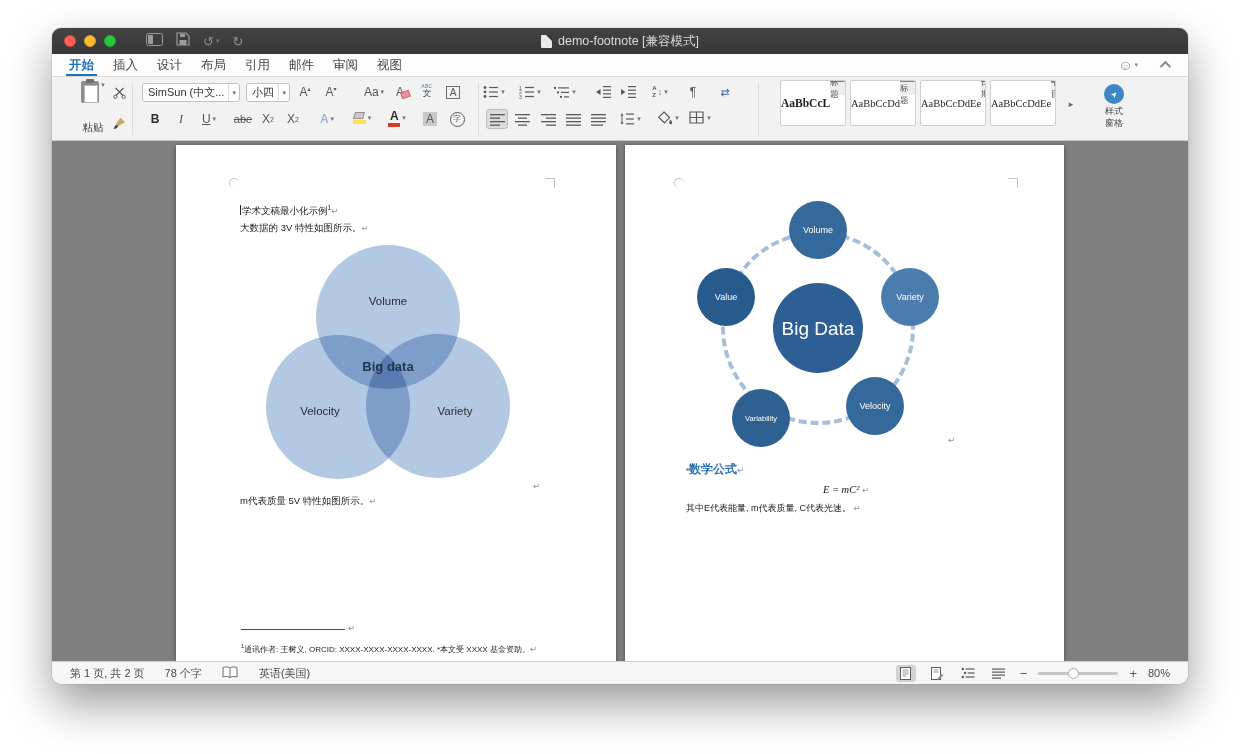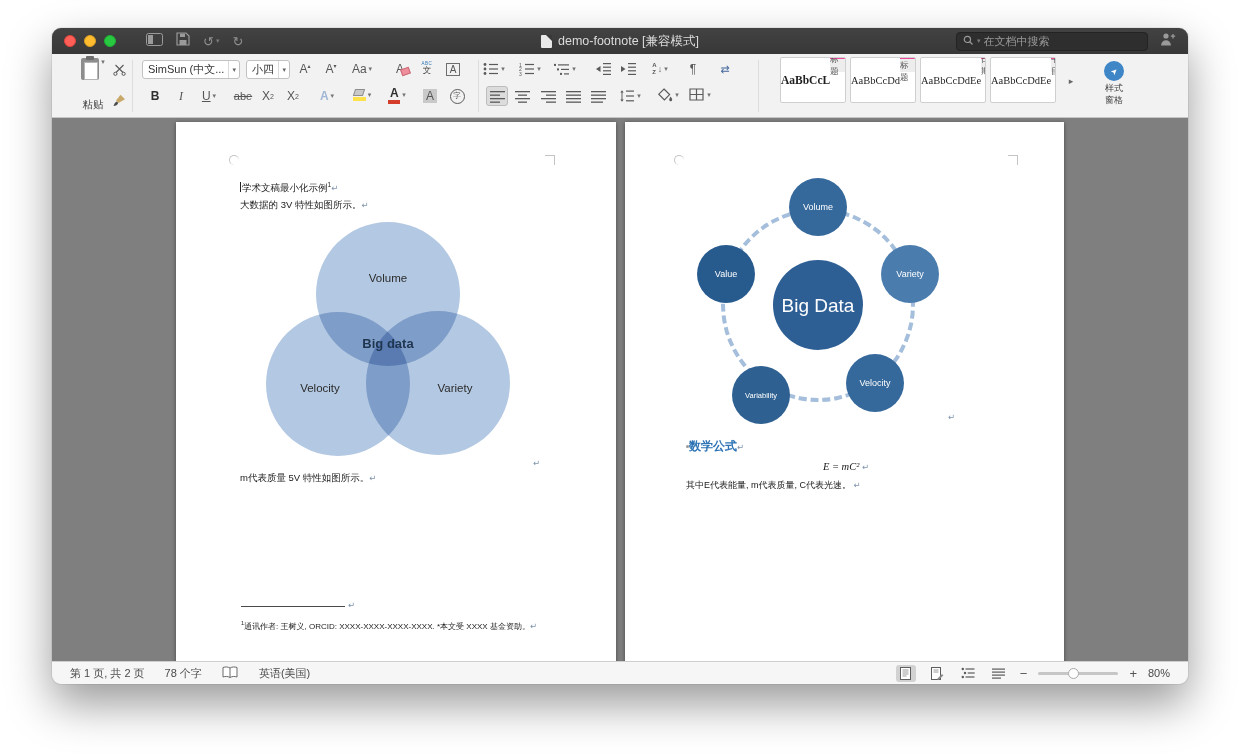--- a/index.html
+++ b/index.html
@@ -183,41 +183,39 @@
       <span style="display:flex;align-items:center;gap:2px">
         <span class="tb-glyph">↺</span>
         <span class="tb-caret">▾</span>
       </span>
       <span class="tb-glyph">↻</span>
     </div>
     <div class="tb-title">
       <span class="doc-ic"></span>
       <span>demo-footnote [兼容模式]</span>
     </div>
-    <div class="tb-right">
-      <div class="searchbox">
-        <span>
-          <svg width="11" height="11" viewBox="0 0 12 12">
-              <circle cx="4.8" cy="4.8" r="3.4" fill="none" stroke="#9a9a9a" stroke-width="1.3"></circle>
-              <path d="M7.4 7.4l3 3" stroke="#9a9a9a" stroke-width="1.3"></path>
-            </svg>
-        </span>
-        <span class="tb-caret">▾</span>
-        <input type="text" placeholder="在文档中搜索" style="">
-      </div>
-      <span>
-        <svg width="16" height="14" viewBox="0 0 16 14">
-            <circle cx="6" cy="4" r="2.6" fill="#9a9a9a"></circle>
-            <path d="M1 13.5c.5-3.6 2.5-5.2 5-5.2s4.5 1.6 5 5.2z" fill="#9a9a9a"></path>
-            <path d="M13 2v4.4M10.8 4.2h4.4" stroke="#9a9a9a" stroke-width="1.3" fill="none"></path>
-          </svg>
-      </span>
-    </div>
   </div>
 
+  <div class="tabbar">
+    <span class="tab active">开始</span>
+    <span class="tab">插入</span>
+    <span class="tab">设计</span>
+    <span class="tab">布局</span>
+    <span class="tab">引用</span>
+    <span class="tab">邮件</span>
+    <span class="tab">审阅</span>
+    <span class="tab">视图</span>
+    <span class="tab-right">
+      <span style="display:flex;align-items:center;gap:2px">
+        <span class="smiley"></span>
+        <span class="tb-caret" style="color:#8a8a8a">▾</span>
+      </span>
+      <span class="chev"></span>
+    </span>
+  </div>
 
   <div class="ribbon">
 
     <div class="paste">
       <div style="display:flex;align-items:flex-start;gap:2px">
         <span class="clip-icon"></span>
         <span class="tb-caret" style="color:#737373">▾</span>
       </div>
       <div class="paste-label">粘贴</div>
     </div>
@@ -243,21 +241,21 @@
     <div class="combo" style="left:194px;top:6px;width:44px">
       <span>小四</span>
       <span class="cdd"></span>
     </div>
     <span class="tool" style="left:242px;top:5px">
         <span class="glyphA mini-up">A</span>
       </span>
     <span class="tool" style="left:268px;top:5px">
         <span class="glyphA mini-dn">A</span>
       </span>
-    <span class="tool dd" style="left:296px;top:5px;width:28px">
+    <span class="tool dd" style="left:308px;top:5px;width:28px">
         <span class="glyphA">Aa</span>
       </span>
     <span class="tool" style="left:337px;top:5px">
         <span class="glyphA clear-ic">A</span>
       </span>
     <span class="tool" style="left:364px;top:4px">
       <span class="py">
         <span class="top">ABC</span>
         <span class="cn">文</span>
       </span>

